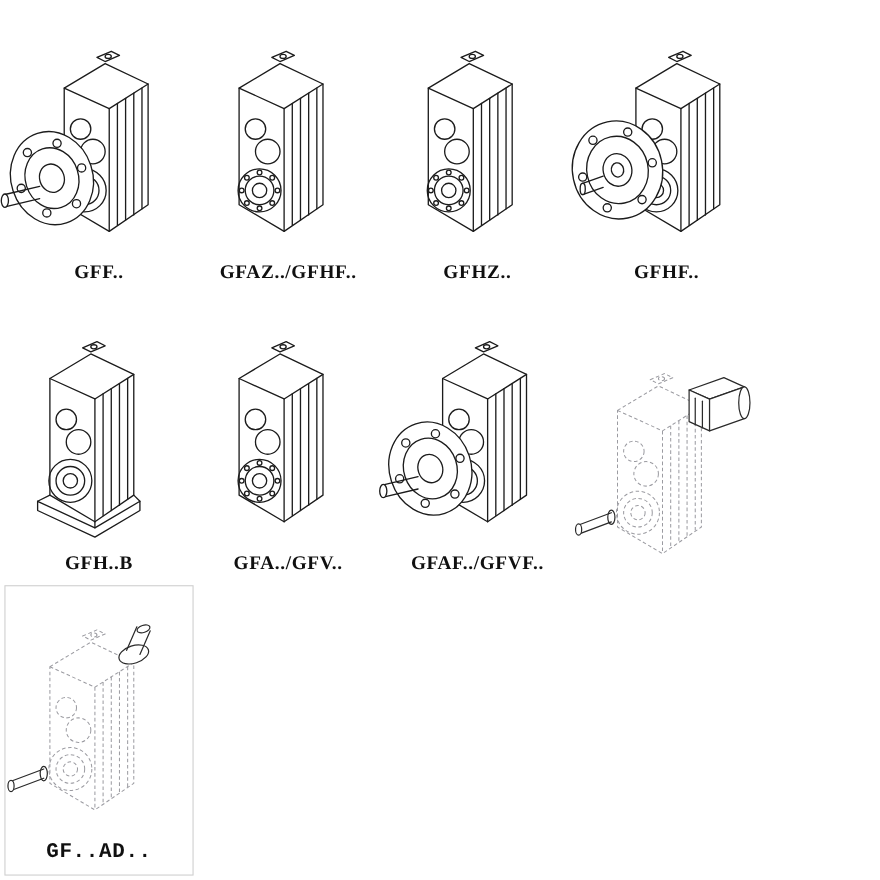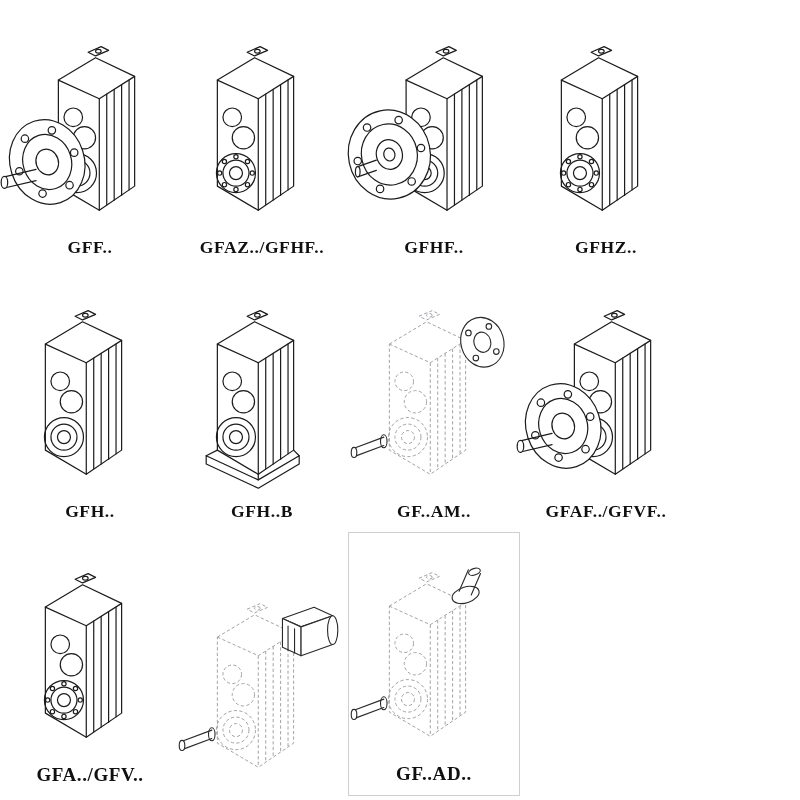--- a/index.html
+++ b/index.html
@@ -10,21 +10,21 @@
     grid-template-rows:repeat(3,1fr);
     width:696px;height:800px;
     box-sizing:border-box;
     padding:4px;
     background:#fff;
   }
   .cell{
     display:flex;flex-direction:column;align-items:center;justify-content:flex-end;
     margin:0;padding:0 0 4px 0;min-width:0;min-height:0;
   }
-  .cell.boxed{border:1px solid #cfcfcf;}
+  .cell.boxed{border:1px solid #cfcfcf;font-family:Liberation Mono, monospace;}
   .drawing{width:186px;height:214px;display:block;}
   .label{
     font-weight:bold;font-size:17.5px;letter-spacing:.6px;color:#101010;
     padding:2px 0 6px 0;text-align:center;white-space:nowrap;
   }
   .cell:nth-child(n+9) .label{font-size:19px;}
   
   .s{stroke:#1c1c1c;stroke-width:1.3;stroke-linejoin:round;stroke-linecap:round;}
   .d{stroke:#9b9ba1;stroke-width:1;stroke-dasharray:3.5 2.5;stroke-linejoin:round;}
   .a{stroke:#2a2a2a;stroke-width:1.2;stroke-linejoin:round;stroke-linecap:round;}
@@ -215,70 +215,58 @@
 
   <figure class="cell">
     <svg class="drawing" viewBox="0 0 200 215" preserveAspectRatio="xMidYMid meet" aria-hidden="true">
       <use href="#sym-hollow-bearing"></use>
     </svg>
     <figcaption class="label">GFAZ../GFHF..</figcaption>
   </figure>
 
   <figure class="cell">
     <svg class="drawing" viewBox="0 0 200 215" preserveAspectRatio="xMidYMid meet" aria-hidden="true">
+      <use href="#sym-hollow-bearing"></use>
+    </svg>
+    <figcaption class="label">GFHZ..</figcaption>
+  </figure>
+
+  <figure class="cell">
+    <svg class="drawing" viewBox="0 0 200 215" preserveAspectRatio="xMidYMid meet" aria-hidden="true">
       <use href="#sym-flange-holes"></use>
     </svg>
     <figcaption class="label">GFHF..</figcaption>
   </figure>
 
+
+  <figure class="cell">
+    <svg class="drawing" viewBox="0 0 200 215" preserveAspectRatio="xMidYMid meet" aria-hidden="true">
+      <use href="#sym-hollow-foot"></use>
+    </svg>
+    <figcaption class="label">GFH..B</figcaption>
+  </figure>
+
+
+
   <figure class="cell">
     <svg class="drawing" viewBox="0 0 200 215" preserveAspectRatio="xMidYMid meet" aria-hidden="true">
       <use href="#sym-hollow-bearing"></use>
     </svg>
-    <figcaption class="label">GFHZ..</figcaption>
-  </figure>
-
-  <figure class="cell">
-    <svg class="drawing" viewBox="0 0 200 215" preserveAspectRatio="xMidYMid meet" aria-hidden="true">
-      <use href="#sym-hollow"></use>
-    </svg>
-    <figcaption class="label">GFH..</figcaption>
-  </figure>
-
-  <figure class="cell">
-    <svg class="drawing" viewBox="0 0 200 215" preserveAspectRatio="xMidYMid meet" aria-hidden="true">
-      <use href="#sym-hollow-foot"></use>
-    </svg>
-    <figcaption class="label">GFH..B</figcaption>
-  </figure>
-
-  <figure class="cell">
-    <svg class="drawing" viewBox="0 0 200 215" preserveAspectRatio="xMidYMid meet" aria-hidden="true">
-      <use href="#sym-dashed-flange"></use>
-    </svg>
-    <figcaption class="label">GF..AM..</figcaption>
-  </figure>
-
+    <figcaption class="label">GFA../GFV..</figcaption>
+  </figure>
 
   <figure class="cell">
     <svg class="drawing" viewBox="0 0 200 215" preserveAspectRatio="xMidYMid meet" aria-hidden="true">
       <use href="#sym-flange-shaft"></use>
     </svg>
     <figcaption class="label">GFAF../GFVF..</figcaption>
   </figure>
 
   <figure class="cell">
     <svg class="drawing" viewBox="0 0 200 215" preserveAspectRatio="xMidYMid meet" aria-hidden="true">
-      <use href="#sym-hollow-bearing"></use>
-    </svg>
-    <figcaption class="label">GFA../GFV..</figcaption>
-  </figure>
-
-  <figure class="cell">
-    <svg class="drawing" viewBox="0 0 200 215" preserveAspectRatio="xMidYMid meet" aria-hidden="true">
       <use href="#sym-dashed-adapter"></use>
     </svg>
   </figure>
 
   <figure class="cell boxed">
     <svg class="drawing" viewBox="0 0 200 215" preserveAspectRatio="xMidYMid meet" aria-hidden="true">
       <use href="#sym-dashed-input"></use>
     </svg>
     <figcaption class="label">GF..AD..</figcaption>
   </figure>

